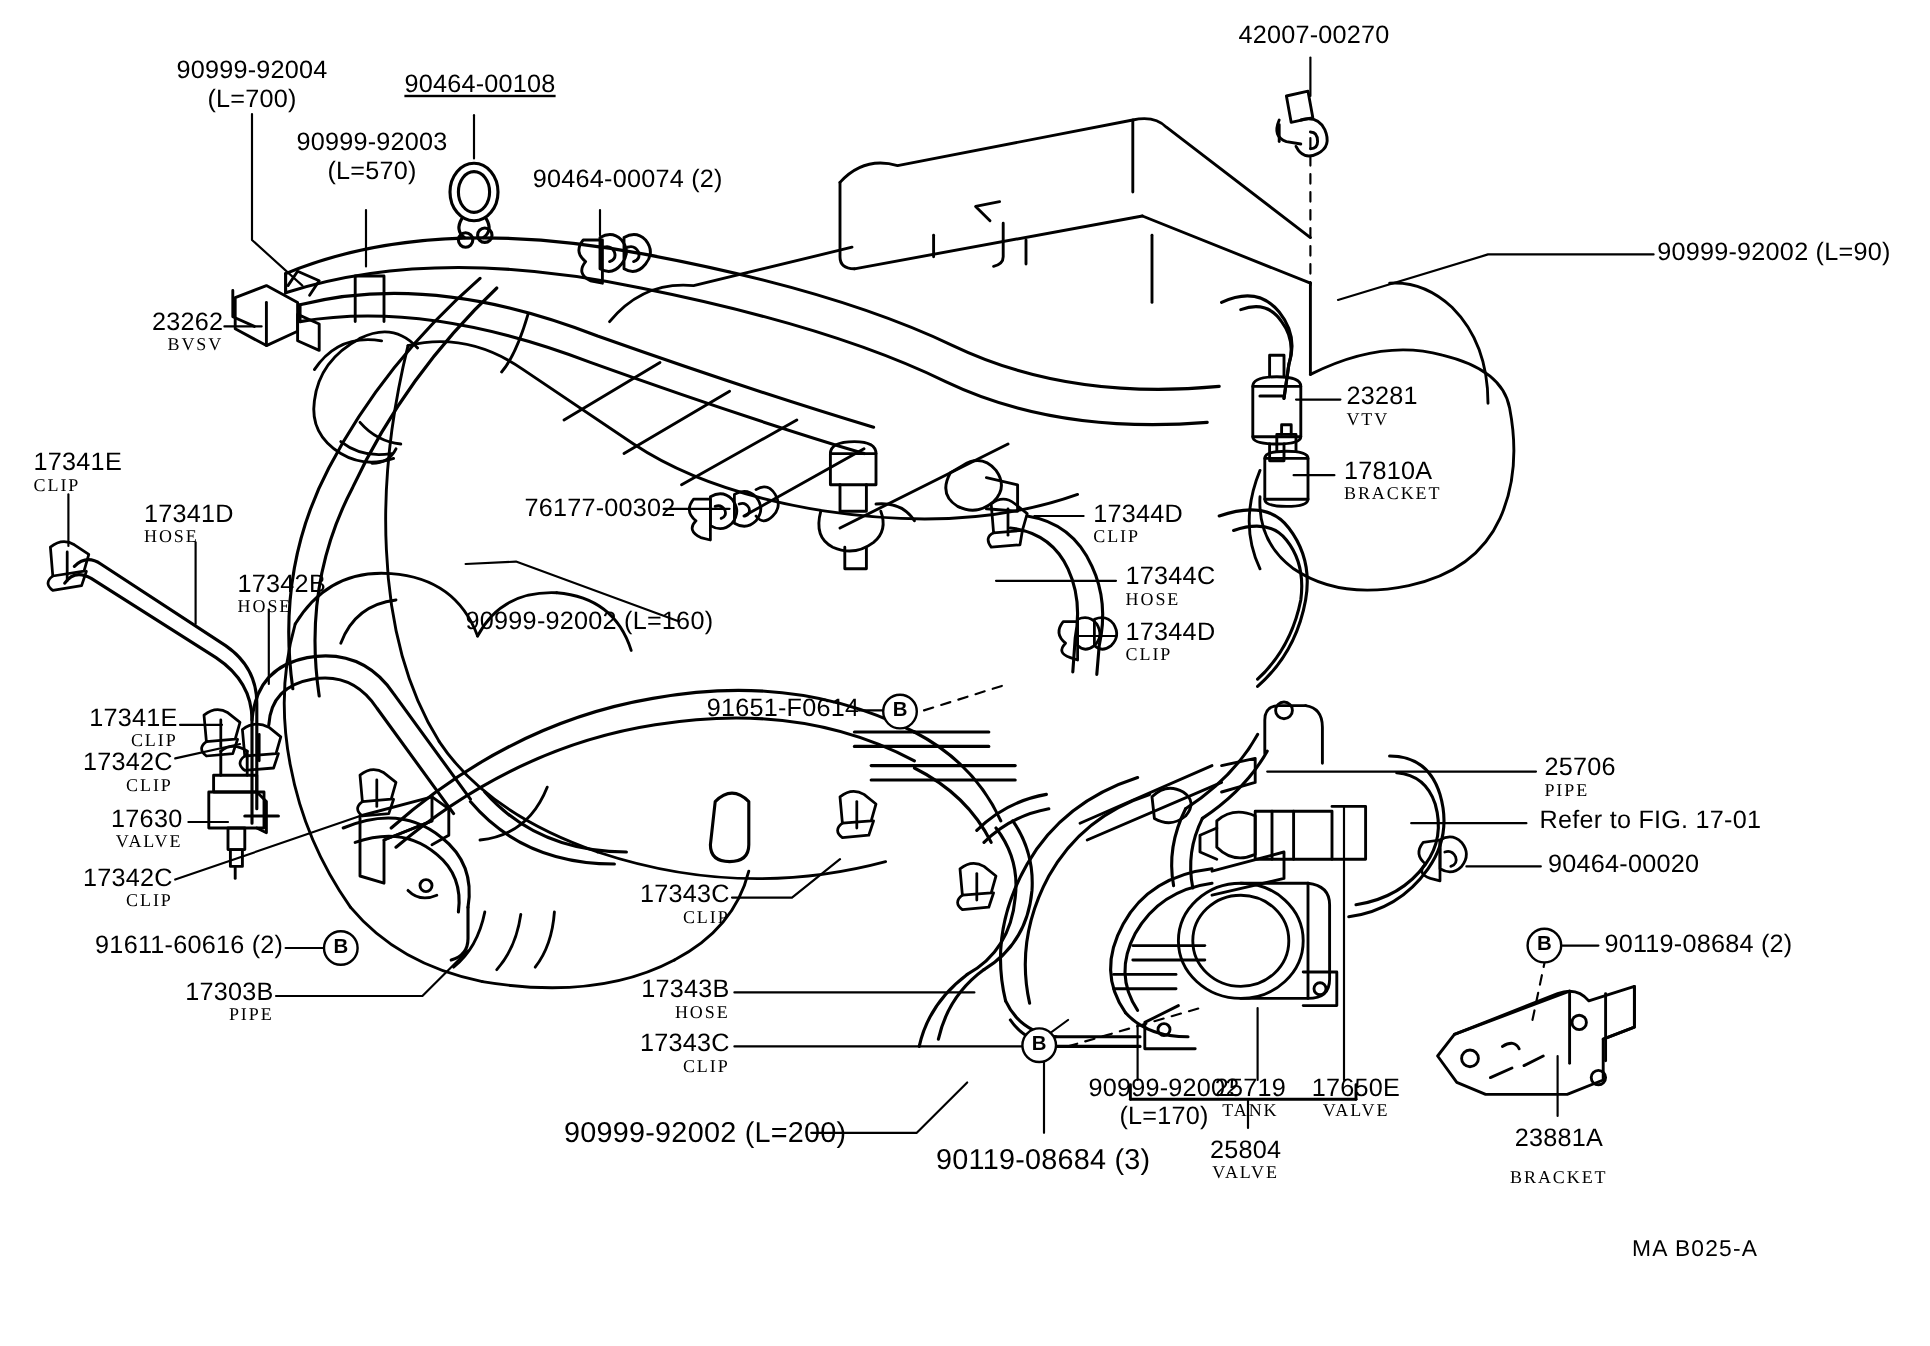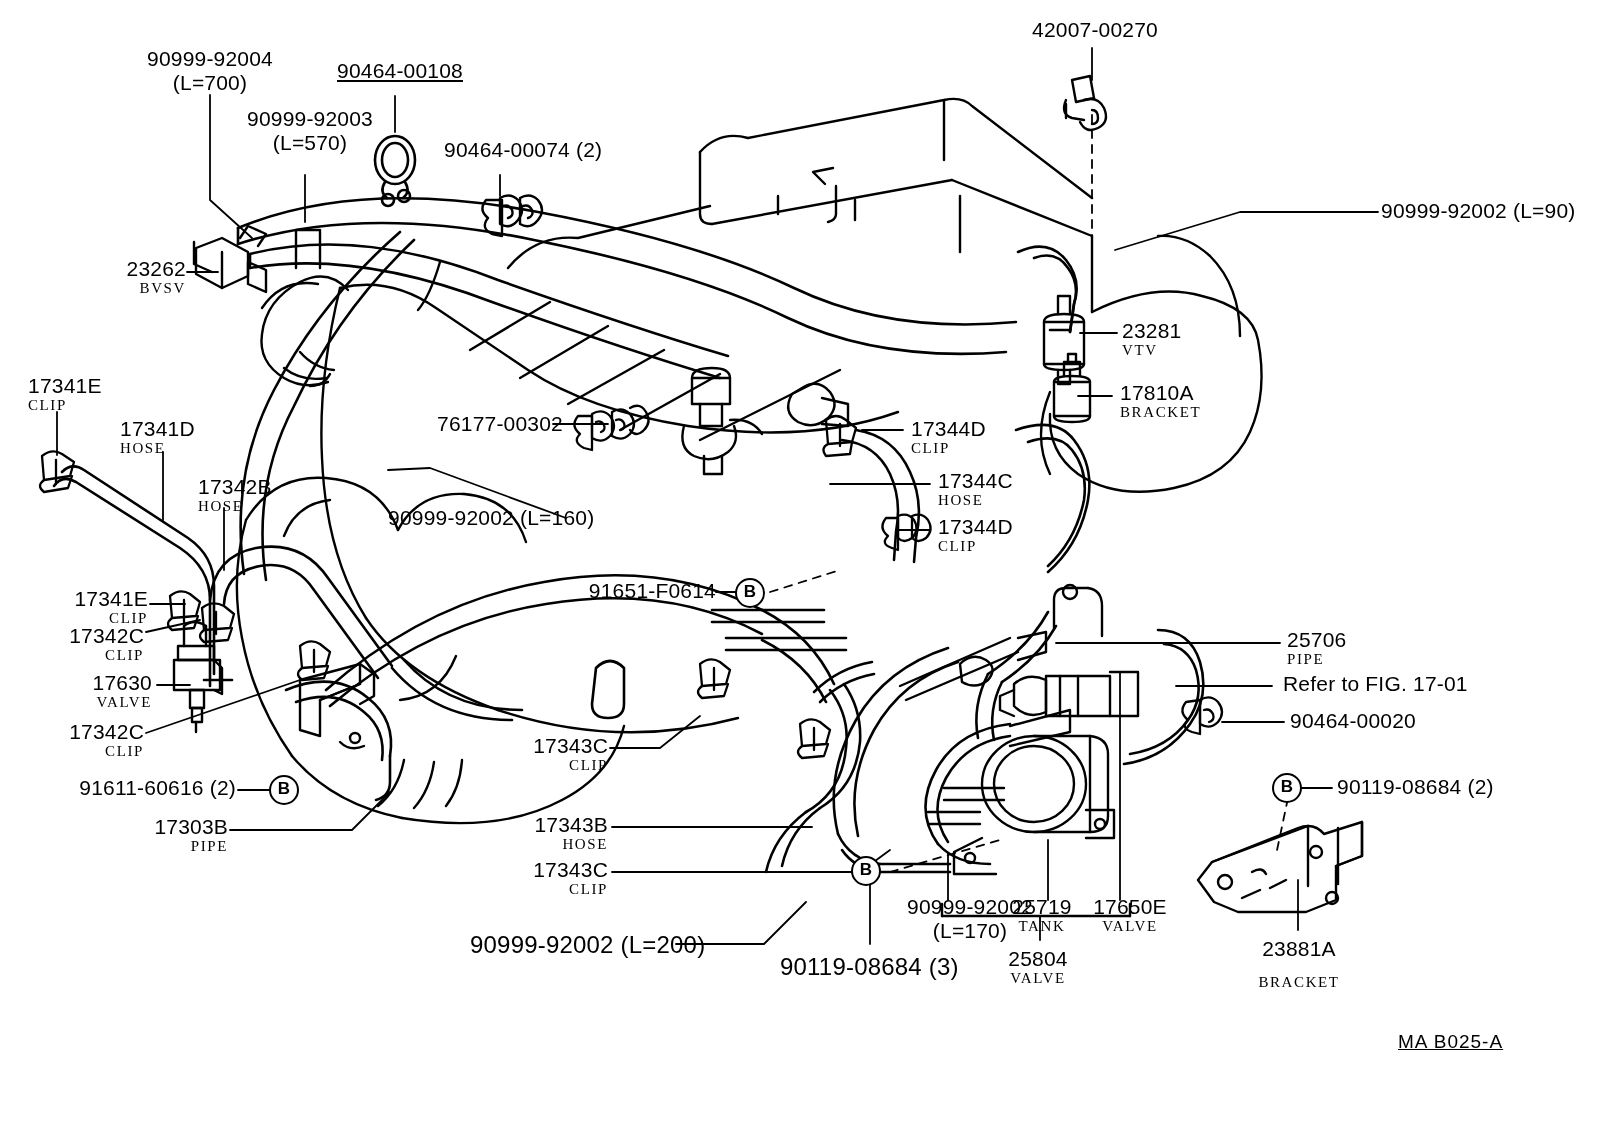--- a/index.html
+++ b/index.html
@@ -546,15 +546,15 @@
 <div class="lbl ctr" style="left:1082px;top:896px;width:96px;">
   <div class="pn">17650E</div>
   <div class="sub" style="margin-top:2px;">VALVE</div>
 </div>
 
 <div class="lbl ctr" style="left:990px;top:948px;width:96px;">
   <div class="pn">25804</div>
   <div class="sub" style="margin-top:2px;">VALVE</div>
 </div>
 
-<div class="foot" style="left:1398px;top:1031px;text-decoration:underline;">MA  B025-A</div>
+<div class="foot" style="left:1360px;top:1031px;">MA  B025-A</div>
 
 </div>
 
 </body></html>

